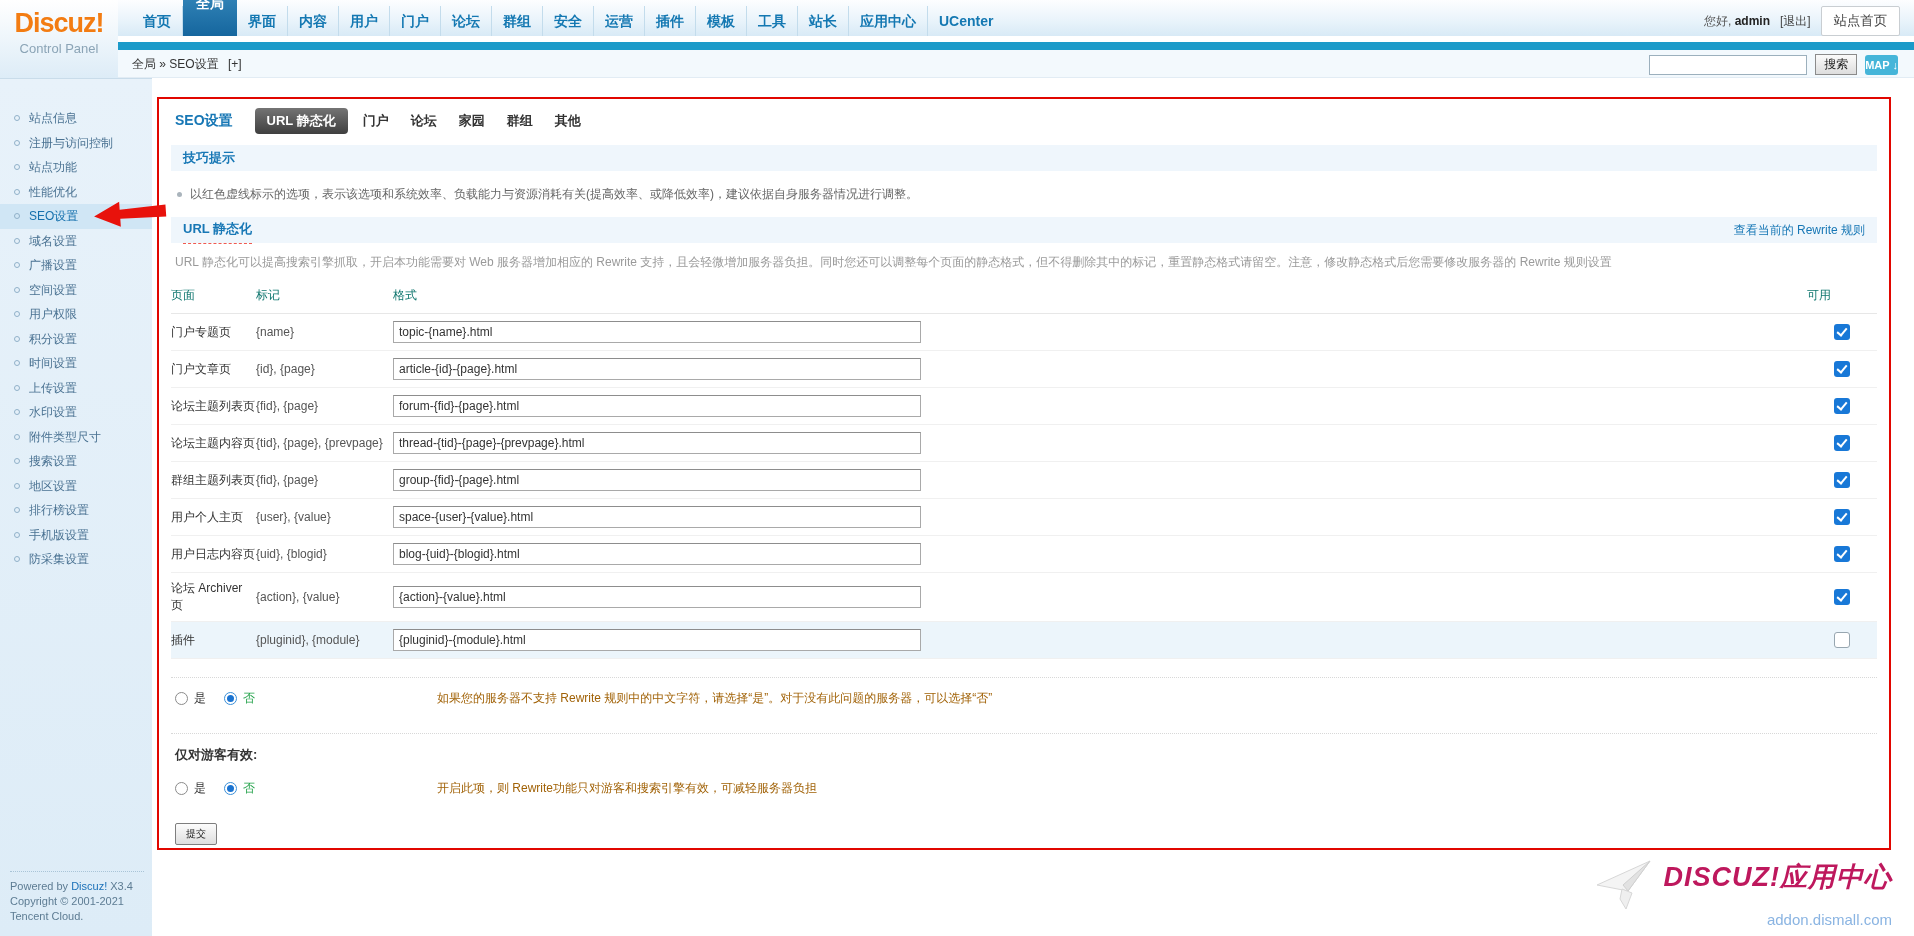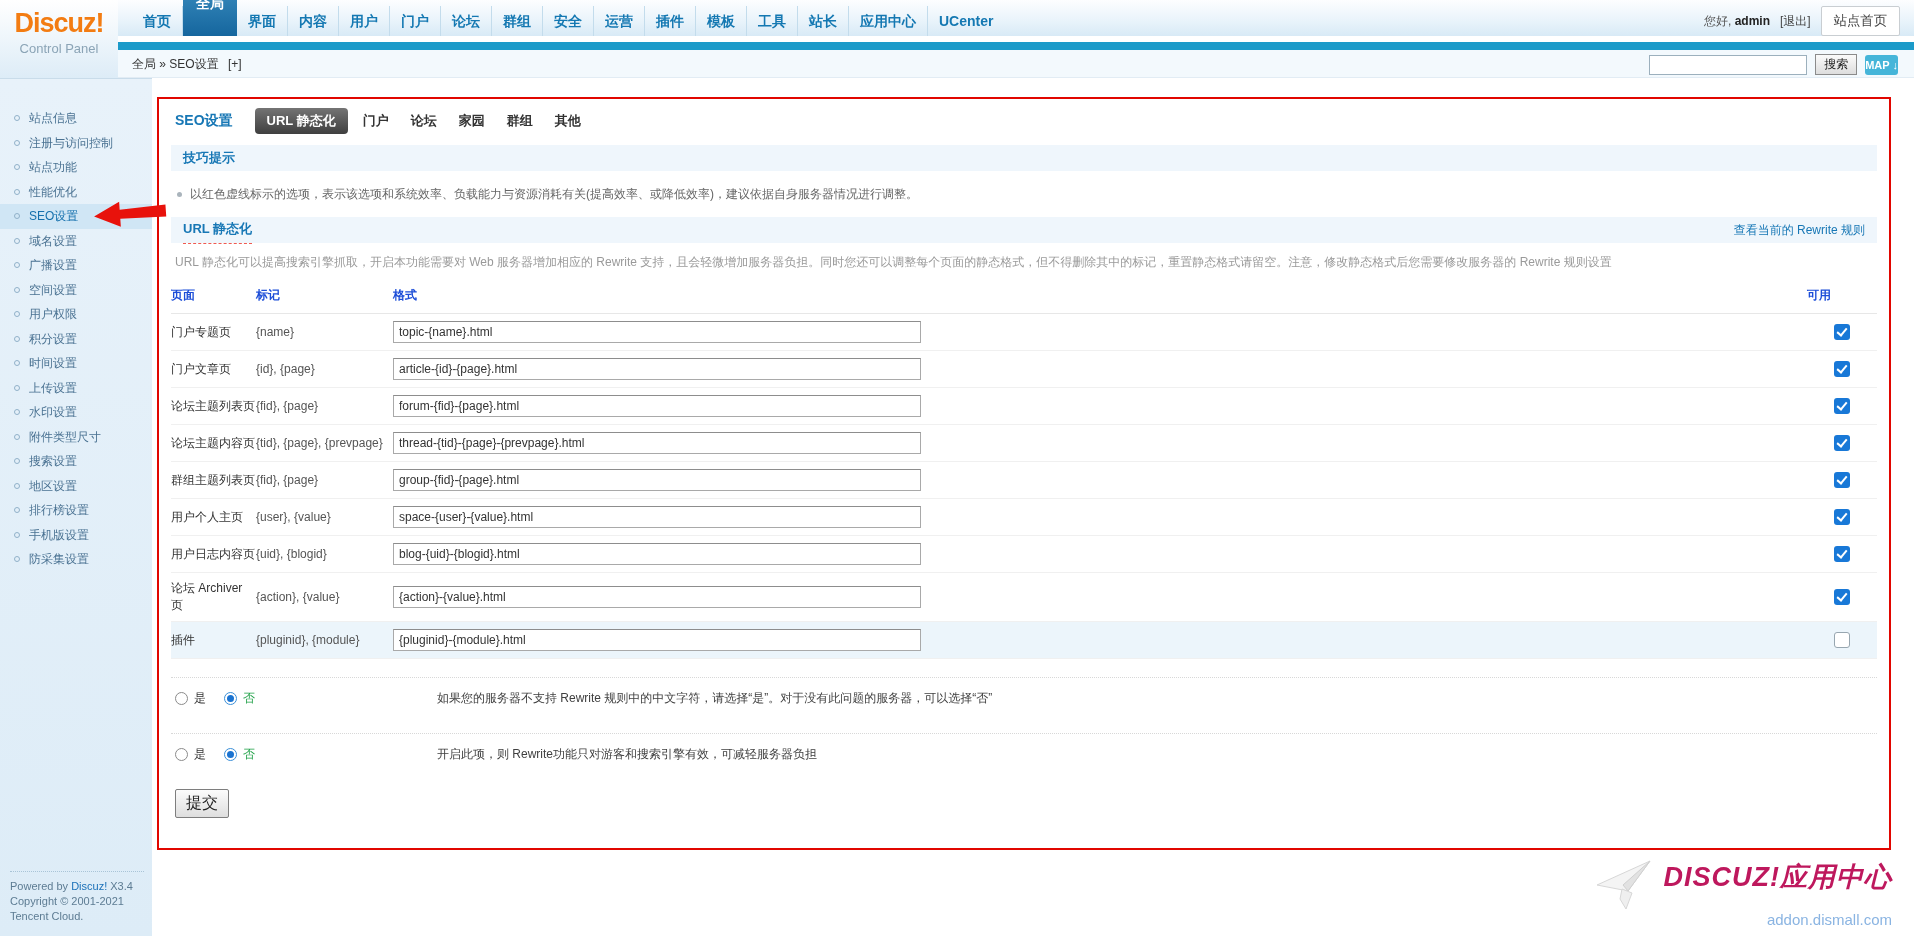--- a/index.html
+++ b/index.html
@@ -67,21 +67,21 @@
   .sect-title { color:#1777b5; font-weight:bold; font-size:13px; }
   .sect-title.dashed { border-bottom:1px dashed #f05a50; padding-bottom:1px; }
   .sect-link { color:#1777b5; font-size:12px; font-weight:normal; cursor:pointer; }
 
   .tip-line { margin:15px 0 14px 6px; color:#666; display:flex; align-items:flex-start; }
   .tip-line .bdot { width:5px; height:5px; background:#aab4bc; border-radius:50%; margin:6px 8px 0 0; flex:none; }
 
   .desc { margin:11px 0 2px 4px; color:#9a9a9a; }
 
   table.fmt-table { width:100%; border-collapse:collapse; margin-top:4px; }
-  .fmt-table th { text-align:left; font-weight:bold; color:#1d4ed8; padding:12px 0 9px; border-bottom:1px solid #e7e7e7; font-size:12px; }
+  .fmt-table th { text-align:left; font-weight:normal; color:#0f766e; padding:12px 0 9px; border-bottom:1px solid #e7e7e7; font-size:12px; }
   .fmt-table th.c4 { text-align:left; }
   .fmt-table col.c1 { width:85px; } .fmt-table col.c2 { width:137px; } .fmt-table col.c4 { width:70px; }
   .fmt-table td { padding:7px 0; border-bottom:1px solid #f0f0f0; font-size:12px; color:#333; height:36px; }
   .fmt-table td.tags { color:#555; }
   .fmt-table tr.hl td { background:#ecf5fb; }
   .fmt-input { width:528px; height:22px; border:1px solid #a9a9a9; border-top-color:#8d8d8d; padding:0 5px;
                font-size:12px; color:#333; font-family:"Liberation Sans",sans-serif; background:#fff; }
   .cbx { width:16px; height:16px; border-radius:3px; margin:0 auto; position:relative; cursor:pointer; }
   .cbx.on { background:#1878d7; }
   .cbx.on::after { content:""; position:absolute; left:5px; top:2px; width:4px; height:8px;
@@ -93,23 +93,23 @@
   .opt-label { font-size:13px; font-weight:bold; color:#333; margin-bottom:16px; }
   .opt-row { display:flex; align-items:center; margin-bottom:10px; }
   .radios { width:262px; display:flex; align-items:center; }
   .radio { width:13px; height:13px; border:1px solid #8b8b8b; border-radius:50%; background:#fff;
            margin-right:6px; position:relative; cursor:pointer; flex:none; }
   .radio.sel { border-color:#3b8fd8; }
   .radio.sel::after { content:""; position:absolute; left:2px; top:2px; width:7px; height:7px;
                       border-radius:50%; background:#1a73d1; }
   .lbl-yes { color:#333; margin-right:18px; }
   .lbl-no { color:#23a24a; }
-  .opt-desc { color:#404040; }
-
-  .submit-btn { margin:14px 0 0 4px; font-size:16px; color:#222; padding:3px 10px;
+  .opt-desc { color:#a16207; }
+
+  .submit-btn { margin:14px 0 0 4px; font-size:10px; color:#222; padding:3px 10px;
                 background:linear-gradient(180deg,#fcfcfc,#dedede); border:1px solid #7e7e7e; border-radius:2px; cursor:pointer; }
 
   
   .watermark { position:absolute; right:22px; bottom:8px; display:flex; align-items:flex-start; z-index:2; }
   .wm-text { text-align:right; margin-left:6px; }
   .wm-title { font-size:27px; font-weight:bold; font-style:italic; color:#be185d; letter-spacing:1px;
               text-shadow:1px 1px 0 #fff; white-space:nowrap; }
   .wm-url { font-size:15px; color:#8ab4e2; margin-top:16px; text-shadow:1px 1px 0 #fff; }
 </style>
 </head>
@@ -317,20 +317,21 @@
           <div class="radios">
             <span class="radio"></span>
             <span class="lbl-yes">是</span>
             <span class="radio sel"></span>
             <span class="lbl-no">否</span>
           </div>
           <span class="opt-desc">如果您的服务器不支持 Rewrite 规则中的中文字符，请选择“是”。对于没有此问题的服务器，可以选择“否”</span>
         </div>
       </div>
       <div class="opt-block">
+        <div class="opt-label">仅对游客有效:</div>
         <div class="opt-row">
           <div class="radios">
             <span class="radio"></span>
             <span class="lbl-yes">是</span>
             <span class="radio sel"></span>
             <span class="lbl-no">否</span>
           </div>
           <span class="opt-desc">开启此项，则 Rewrite功能只对游客和搜索引擎有效，可减轻服务器负担</span>
         </div>
       </div>

